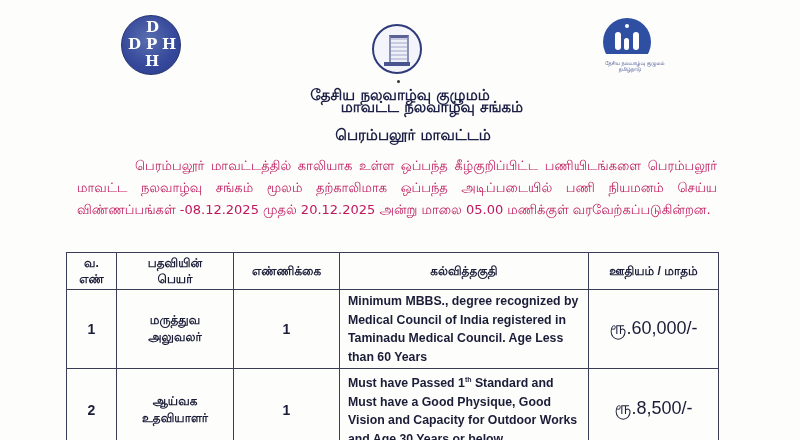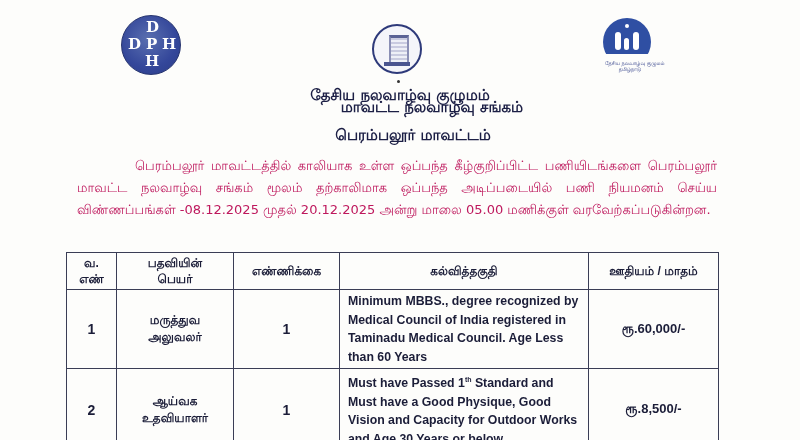--- a/index.html
+++ b/index.html
@@ -79,21 +79,21 @@
     padding: 0;
   }
   table.posts th { font-size: 12px; font-weight: bold; height: 36px; line-height: 16px; }
   .c1 { width: 49px; } .c2 { width: 116px; } .c3 { width: 105px; }
   .c4 { width: 248px; } .c5 { width: 129px; }
   table.posts td.num { font-size: 14px; font-weight: bold; }
   table.posts td.name { font-size: 12px; line-height: 17px; font-weight: bold; }
   table.posts td.qual {
     text-align: left; padding: 2px 8px; font-size: 12.3px; line-height: 18.5px; font-weight: bold;
   }
-  table.posts td.sal { font-size: 13px; font-weight: bold; }
+  table.posts td.sal { font-size: 18px; font-weight: normal; }
   tr.r1 td { height: 72px; }
   tr.r2 td { height: 72px; }
   sup { font-size: 7px; }
 </style>
 </head>
 <body>
 
 <div class="logo dph">
   <span class="d1">D</span>
   <span class="d2">D</span>

